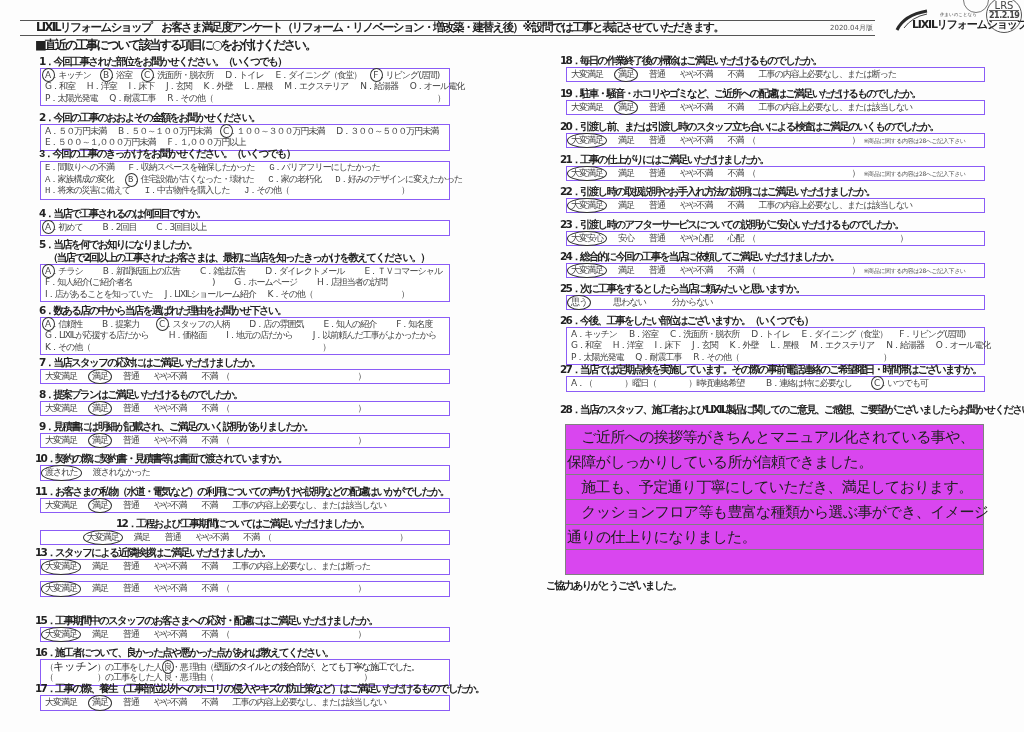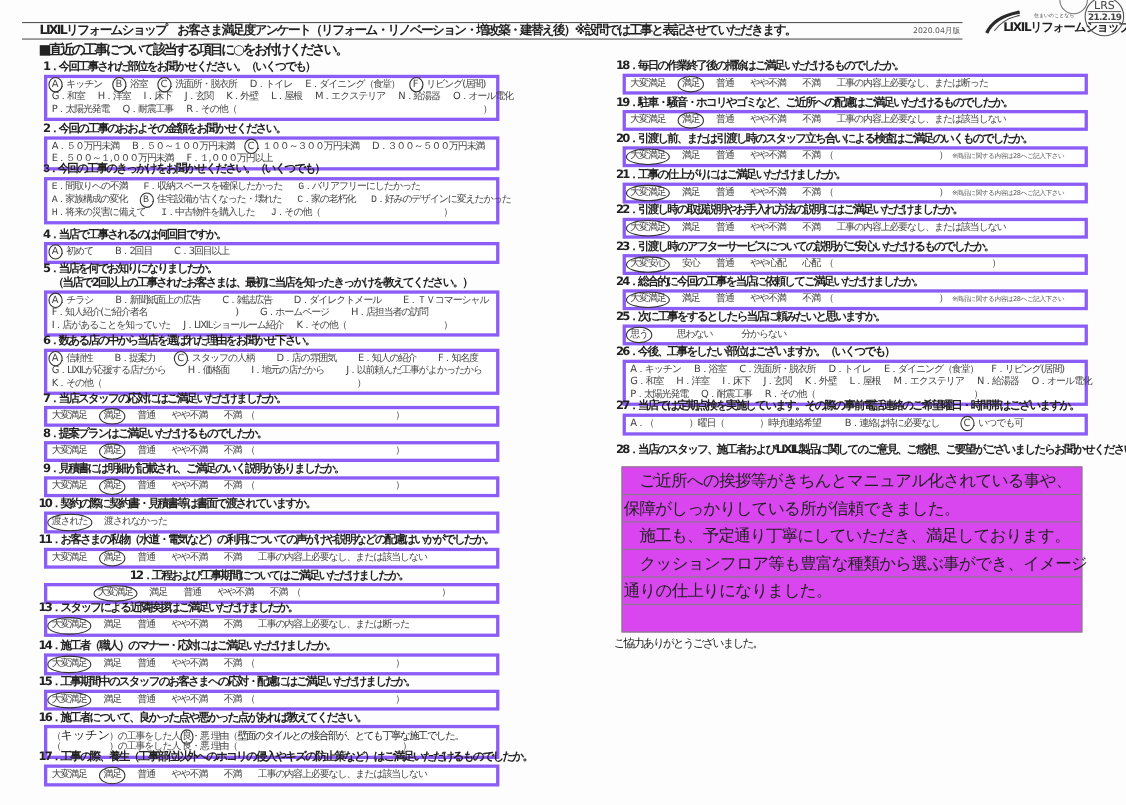--- a/index.html
+++ b/index.html
@@ -9,21 +9,21 @@
   .edition{position:absolute;left:830px;top:24px;font-size:7px;line-height:8px;color:#555;white-space:nowrap;}
   .heading{position:absolute;left:35px;top:38px;font-size:12.5px;font-weight:bold;letter-spacing:-2.2px;line-height:14px;white-space:nowrap;color:#222;}
   .q{position:absolute;}
   .q.lc{left:40px;}
   .q.rc{left:566px;}
   .ql{font-size:10.5px;font-weight:bold;letter-spacing:-1.7px;line-height:13px;white-space:nowrap;color:#222;}
   .ql.d1{margin-left:-1px;}
   .ql.d2{margin-left:-5px;}
   .ql.r{margin-left:-6px;}
   .sub{margin-left:8px;}
-  .box{border:3px solid #8b5cf6;padding:1px 0 1px 4px;background:#fff;}
+  .box{border:1px solid #8b5cf6;padding:1px 0 1px 4px;background:#fff;}
   .lw{width:404px;}
   .rw{width:413px;}
   .row{font-size:9px;letter-spacing:-1px;line-height:11.5px;height:11.5px;white-space:nowrap;color:#444;}
   .opt{position:relative;display:inline-block;margin-right:10px;}
   .sc .opt{margin-right:15px;}
   .g18 .opt{margin-right:18px;}
   .g20 .opt{margin-right:20px;}
   .wide .opt{margin-right:26px;}
   .key{position:relative;display:inline-block;}
   .tail{display:inline-block;margin-left:-11px;}
@@ -33,21 +33,21 @@
   .key[data-selected="true"]::before{left:-3px;top:-2px;width:11px;height:12px;}
   .rate{position:relative;display:inline-block;}
   .rate[data-selected="true"]::before{left:-2px;top:-2px;width:10px;height:12px;}
   .hw{font-family:"DejaVu Serif",serif;color:#222;}
   .q16row{font-size:9px;letter-spacing:-1px;line-height:11.5px;height:11.5px;white-space:nowrap;color:#444;}
   .subject{display:inline-block;width:44px;text-align:center;font-size:11px;letter-spacing:0;}
   .reason{display:inline-block;min-width:150px;font-size:9.5px;letter-spacing:-1.4px;}
   .comment-box{border:1px solid #808080;width:417px;margin-top:8px;background:#d946ef;}
   .cl{height:24px;border-bottom:1px solid #808080;font-size:15px;letter-spacing:-0.7px;line-height:24px;padding-left:1px;white-space:nowrap;overflow:visible;}
   .cl:last-child{border-bottom:none;}
-  .thanks{position:absolute;left:558px;top:579px;font-size:10.5px;font-weight:normal;letter-spacing:-1.7px;line-height:13px;color:#222;white-space:nowrap;}
+  .thanks{position:absolute;left:546px;top:579px;font-size:10.5px;font-weight:bold;letter-spacing:-1.7px;line-height:13px;color:#222;white-space:nowrap;}
   .logo-tag{position:absolute;left:940px;top:12px;font-size:4.5px;line-height:5px;color:#333;white-space:nowrap;}
   .logo-name{position:absolute;left:912px;top:19px;font-size:11px;font-weight:bold;letter-spacing:-1.2px;line-height:12px;color:#222;white-space:nowrap;}
   .stamp{position:absolute;left:986px;top:-3px;width:34px;height:34px;border:1.2px solid #555;border-radius:50%;text-align:center;color:#444;}
   .stamp-label{font-size:10px;line-height:8px;margin-top:4px;}
   .stamp-date{font-size:8px;font-weight:bold;line-height:9px;border-top:1px solid #666;border-bottom:1px solid #666;margin:0 2px;letter-spacing:-0.5px;}
   .stamp2{position:absolute;left:963px;top:-13px;width:24px;height:24px;border:1px solid #777;border-radius:50%;}
 </style>
 </head>
 <body>
 
@@ -255,21 +255,20 @@
   <div class="q lc" style="top:534px;margin-top:12px;">
     <div class="ql d2"><span>13．</span><span>スタッフによる近隣挨拶はご満足いただけましたか。</span></div>
     <div class="box lw">
       <div class="row sc">
         <span class="opt" data-selected="true">大変満足</span><span class="opt" data-selected="false">満足</span><span class="opt" data-selected="false">普通</span><span class="opt" data-selected="false">やや不満</span><span class="opt" data-selected="false">不満</span><span class="opt" data-selected="false">工事の内容上必要なし、または断った</span>
       </div>
     </div>
   </div>
 
   <div class="q lc" style="top:581px;">
-    <div class="ql d2"><span>14．</span><span>施工者（職人）のマナー・応対にはご満足いただけましたか。</span></div>
     <div class="box lw">
       <div class="row sc">
         <span class="opt" data-selected="true">大変満足</span><span class="opt" data-selected="false">満足</span><span class="opt" data-selected="false">普通</span><span class="opt" data-selected="false">やや不満</span><span class="opt" data-selected="false">不満</span><span class="tail">（　　　　　　　　　　　　　　　　）</span>
       </div>
     </div>
   </div>
 
   <div class="q lc" style="top:613.5px;">
     <div class="ql d2"><span>15．</span><span>工事期間中のスタッフのお客さまへの応対・配慮にはご満足いただけましたか。</span></div>
     <div class="box lw">

